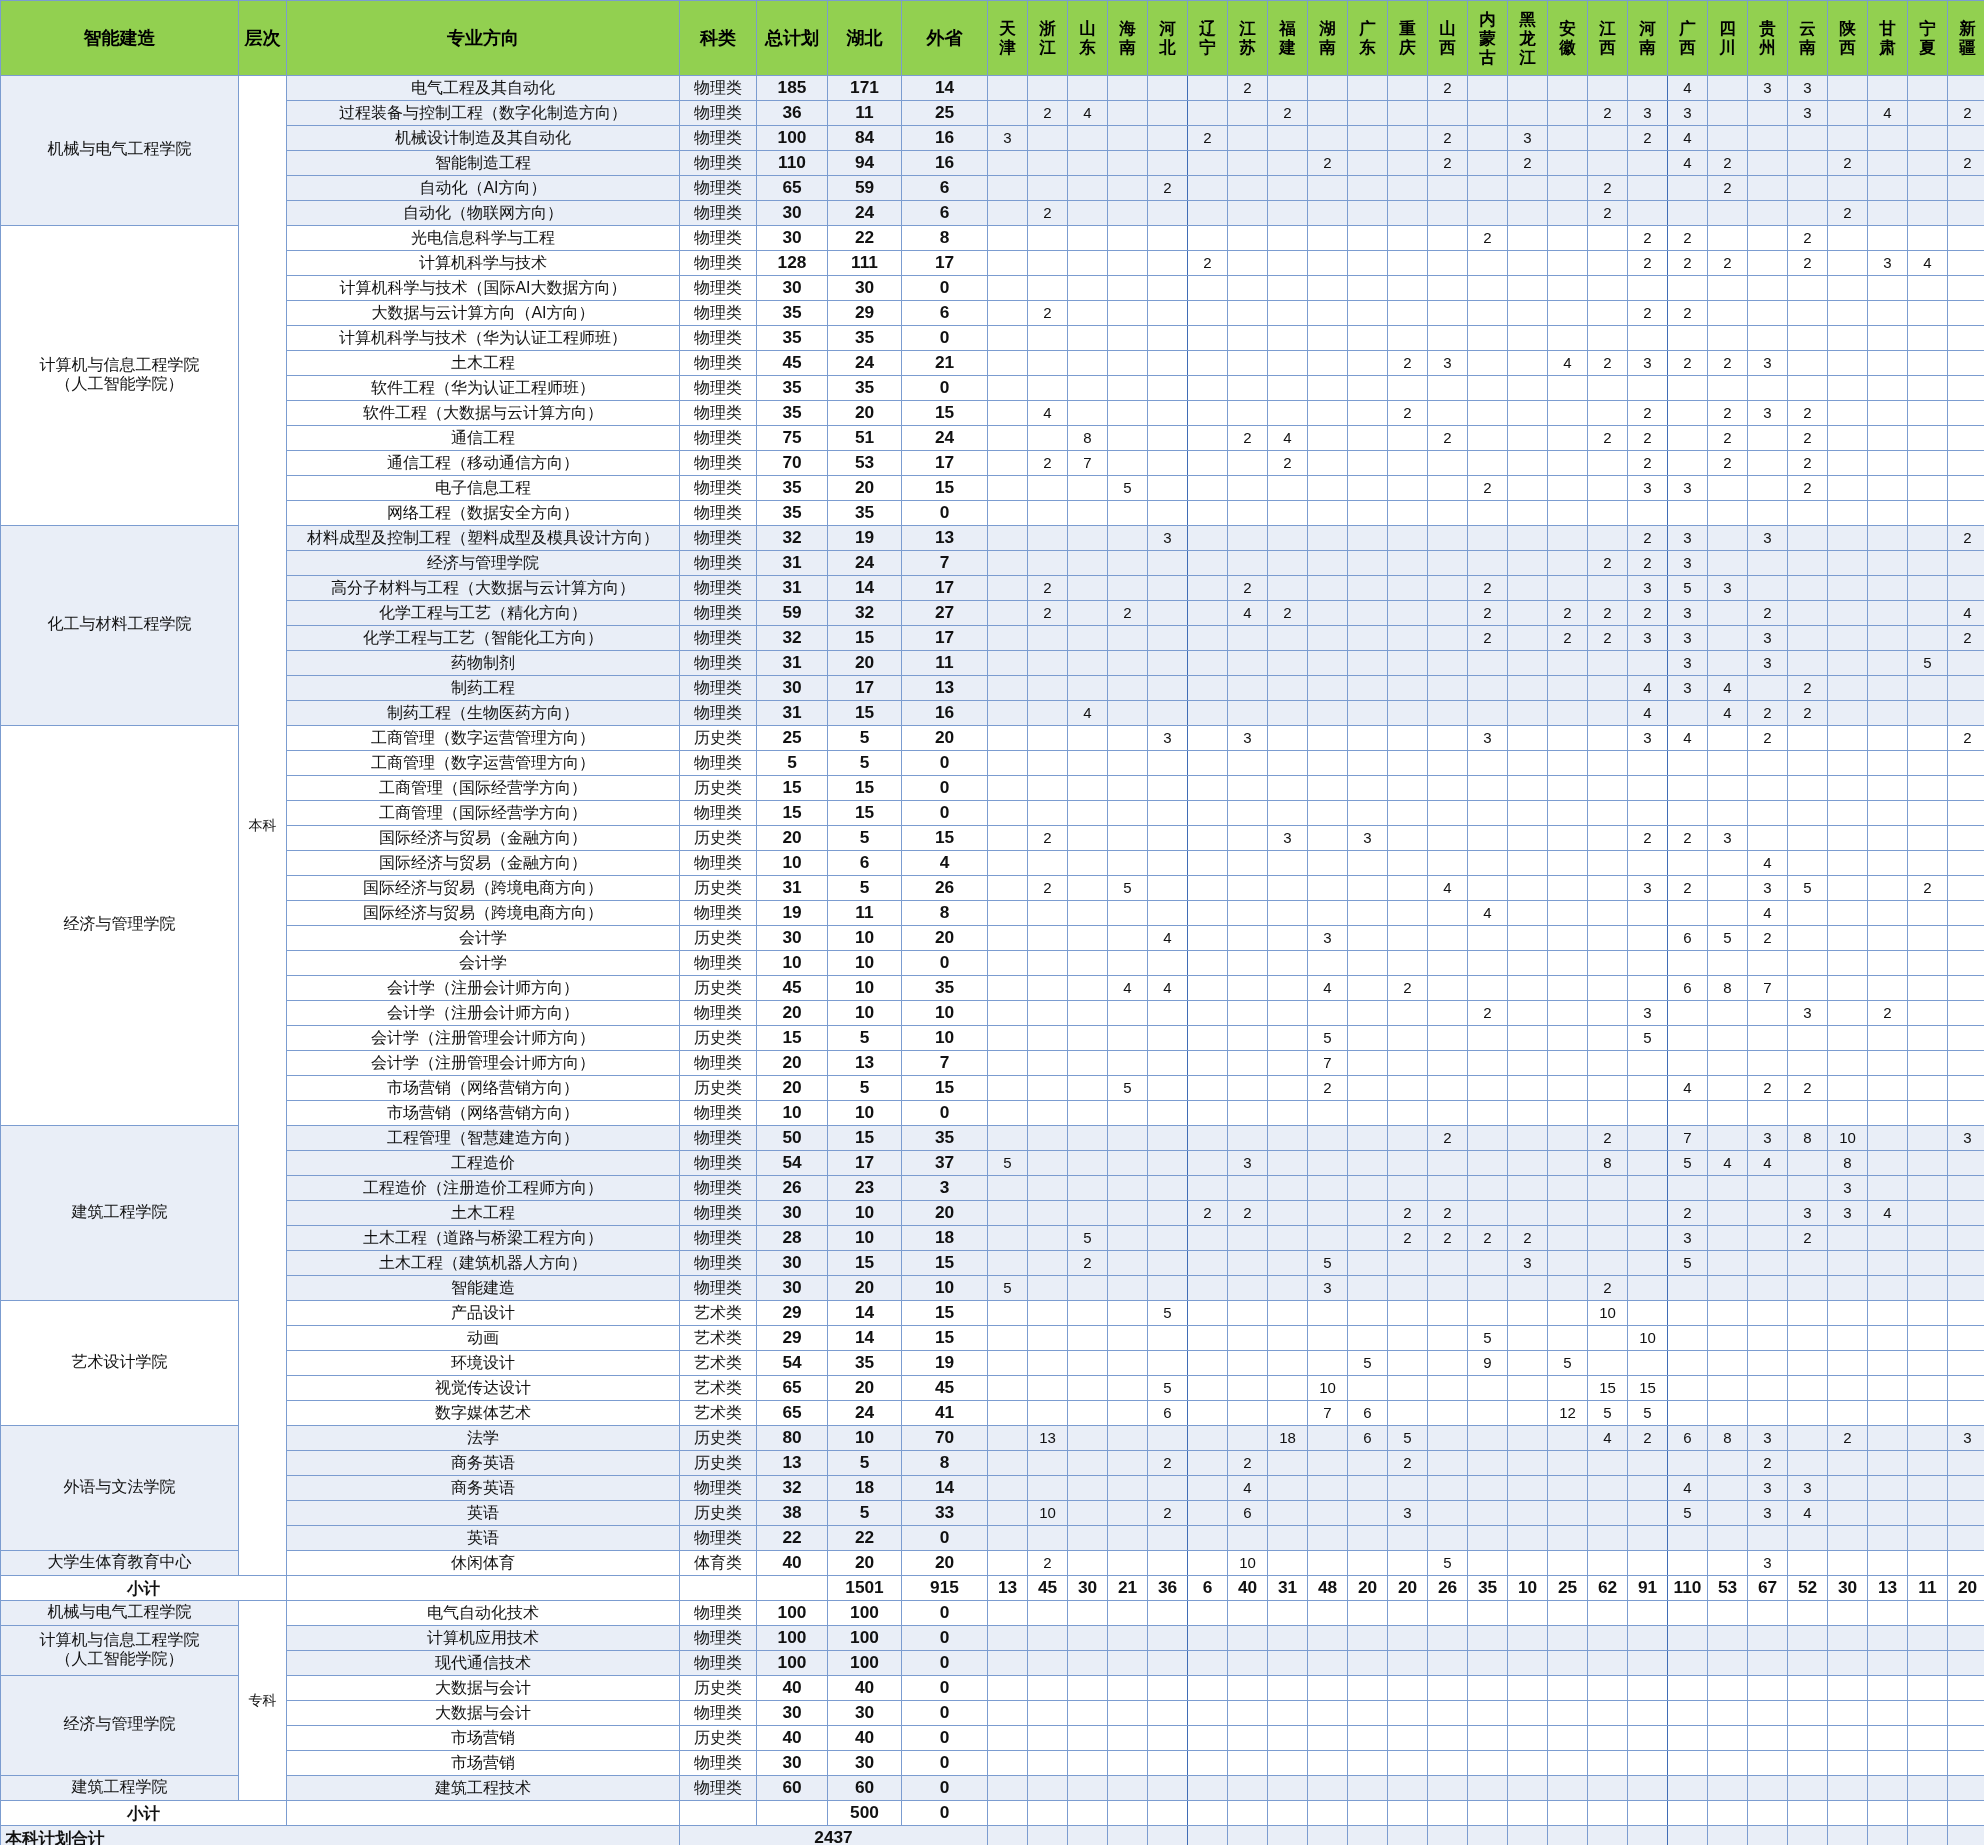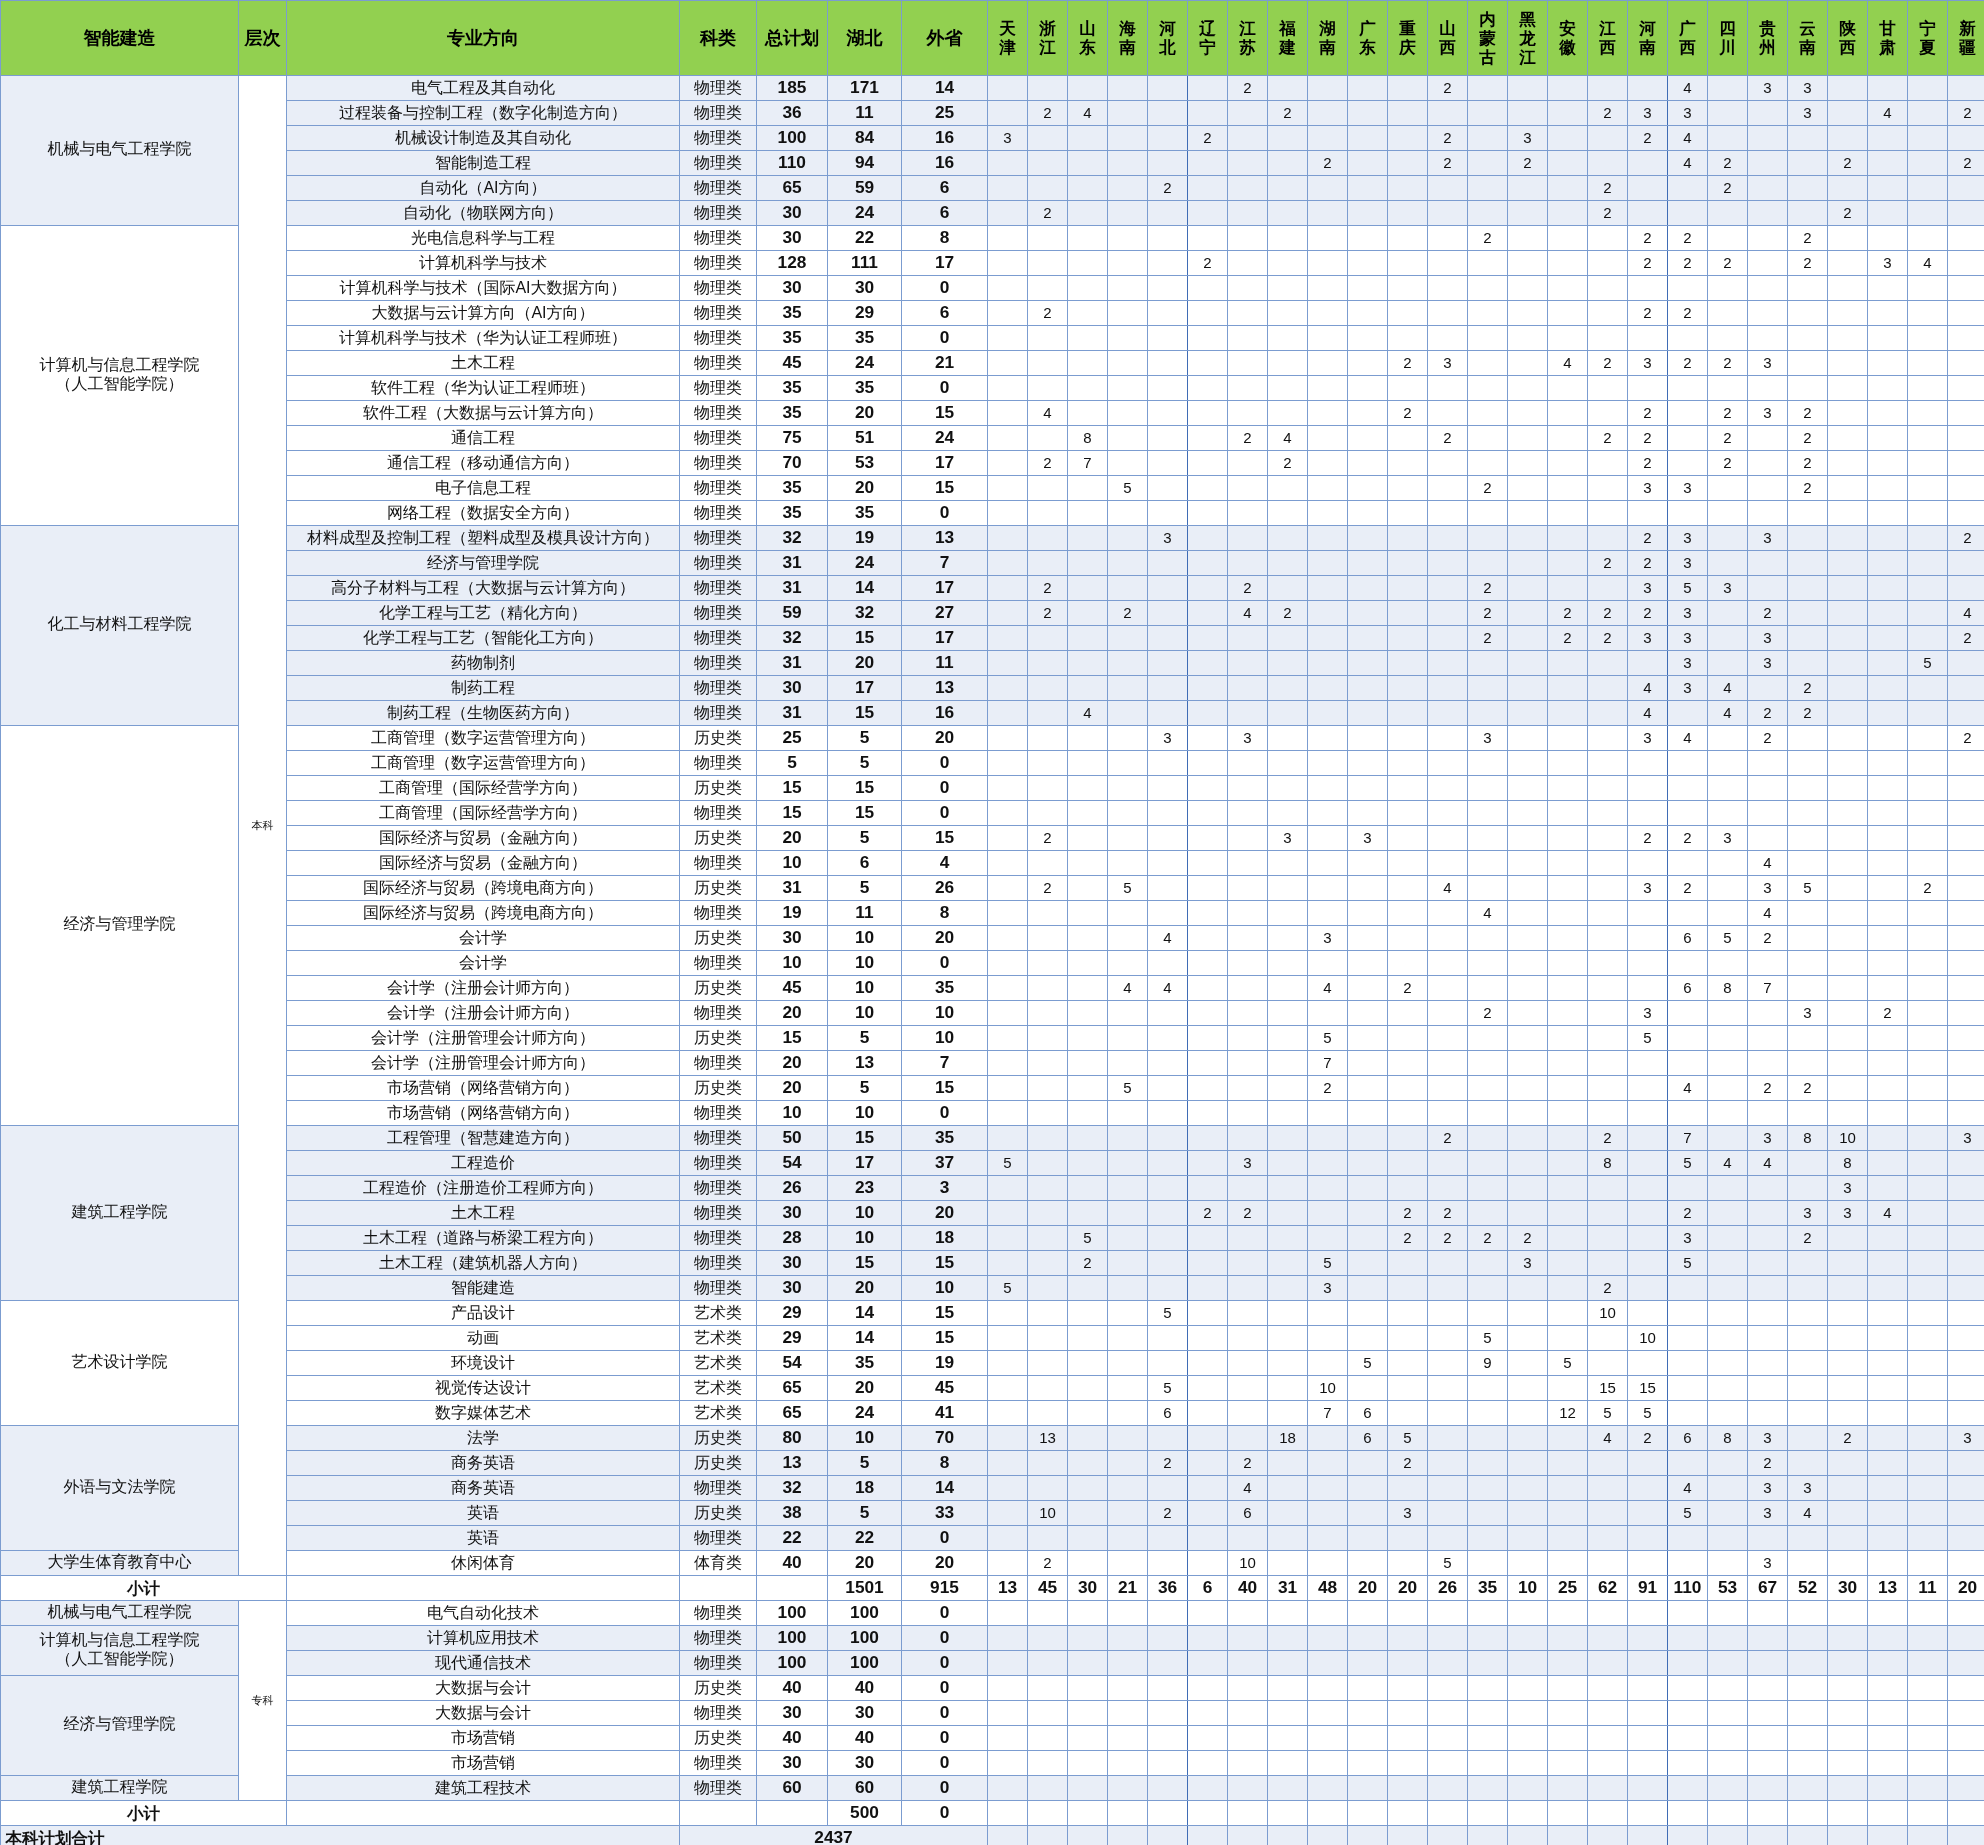--- a/index.html
+++ b/index.html
@@ -4,21 +4,21 @@
 <style>
   html,body{margin:0;padding:0;background:#fff;}
   body{width:1985px;font-family:"Liberation Sans",sans-serif;color:#111;}
   table{border-collapse:collapse;table-layout:fixed;width:1985px;border:1.5px solid #2f5597;}
   td,th{border:0.8px solid #7b9cd0;padding:0 1.5px;text-align:center;vertical-align:middle;overflow:hidden;line-height:1.15;}
   thead th{background:var(--hdr,#92d050);font-weight:bold;font-size:18px;height:74px;color:#000;}
   th.prov{font-size:16.5px;line-height:19px;white-space:pre-line;font-weight:bold;}
   tbody td{height:24px;font-size:16px;background:#fff;}
   td.shade{background:#e9eef7;}
   td.college{font-size:16px;white-space:pre-line;font-family:Liberation Mono, monospace;}
-  td.level{font-size:11px;}
+  td.level{font-size:14px;}
   td.major{font-size:16px;}
   td.cat{font-size:16px;}
   td.num{font-weight:bold;font-size:17.3px;font-family:"Liberation Sans",sans-serif;}
   td.pnum{font-size:15px;}
   tr.grp > td{border-top:1.5px solid #3f6cb5;}
   td.pfirst{border-left:1.5px solid #3f6cb5;}
   td.vline{border-right:1.5px solid #3f6cb5;}
   tr.subtotal td, tr.grand td{font-weight:bold;}
   td.lbl{font-weight:normal;font-size:16.5px;text-align:center;}
   td.glbl{text-align:left;font-weight:normal;font-size:16.5px;padding-left:4.5px;}

